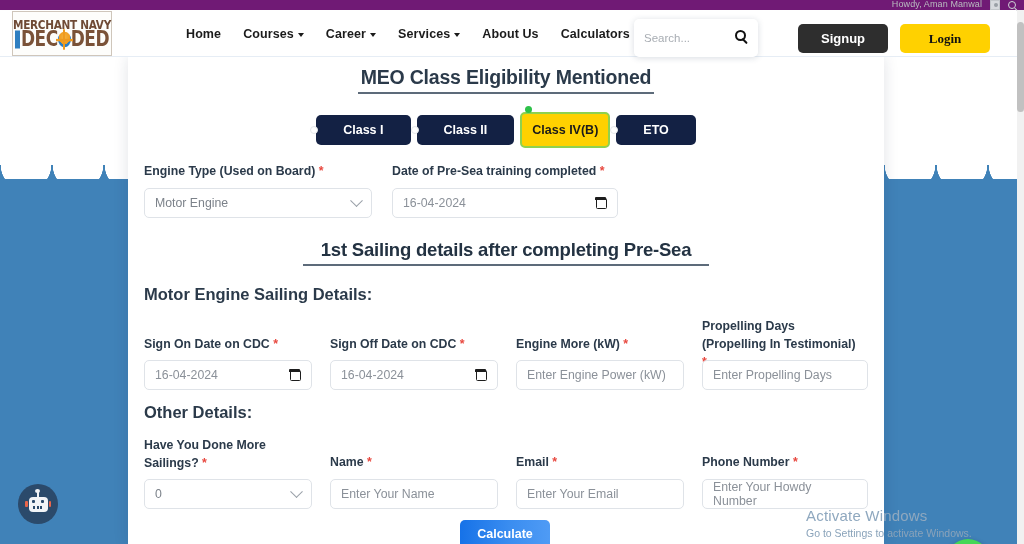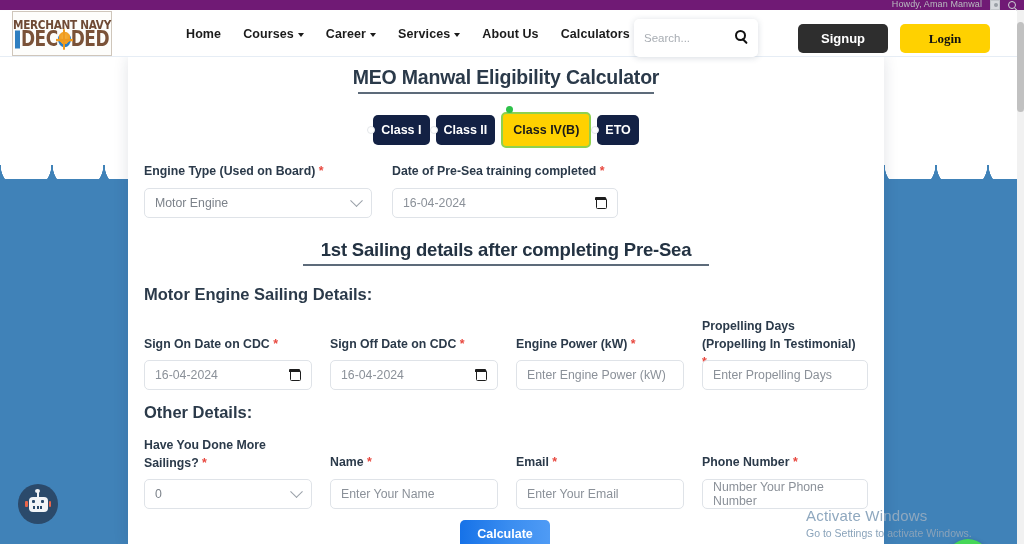--- a/index.html
+++ b/index.html
@@ -292,21 +292,21 @@
   }
   .tab {
     position: relative;
     height: 30px;
     border-radius: 5px;
     display: flex;
     align-items: center;
     justify-content: center;
     font-size: 12.5px;
     font-weight: 700;
-    padding: 0 8px;
+    padding: 0 27px;
     background: #132144;
     color: #ffffff;
     cursor: pointer;
     white-space: nowrap;
   }
   .tab.active {
     background: #ffd100;
     color: #1a1a1a;
     border: 2px solid #8fd14f;
     padding: 16px 10px;
@@ -562,21 +562,21 @@
     <button class="btn-login">Login</button>
   </div>
 
   <div class="page-bg">
 
     <div class="ocean"></div>
     <div class="wave-edge"></div>
 
     <div class="card">
 
-      <div class="calc-title">MEO Manwal Eligibility Calculator</div>
+      <div class="calc-title">MEO Class Eligibility Mentioned</div>
       <div class="calc-title-underline"></div>
 
       <div class="tabs">
         <div class="tab">
           <span class="dot"></span>
           <span>Class I</span>
         </div>
         <div class="tab">
           <span class="dot"></span>
           <span>Class II</span>
@@ -626,21 +626,21 @@
       <div class="lbl" style="left:202px; top:278px;">
         <span>Sign Off Date on CDC</span>
         <span class="req">*</span>
       </div>
       <div class="field" style="left:202px; top:303px; width:168px;">
         <span class="value">16-04-2024</span>
         <span class="cal-icon"></span>
       </div>
 
       <div class="lbl" style="left:388px; top:278px;">
-        <span>Engine Power (kW)</span>
+        <span>Engine More (kW)</span>
         <span class="req">*</span>
       </div>
       <div class="field" style="left:388px; top:303px; width:168px;">
         <span class="value">Enter Engine Power (kW)</span>
       </div>
 
       <div class="lbl wrap" style="left:574px; top:260px;">
         <span>Propelling Days (Propelling In Testimonial)</span>
         <span class="req">*</span>
       </div>
@@ -673,21 +673,21 @@
       </div>
       <div class="field" style="left:388px; top:422px; width:168px;">
         <span class="value">Enter Your Email</span>
       </div>
 
       <div class="lbl" style="left:574px; top:396px;">
         <span>Phone Number</span>
         <span class="req">*</span>
       </div>
       <div class="field" style="left:574px; top:422px; width:166px;">
-        <span class="value">Number Your Phone Number</span>
+        <span class="value">Enter Your Howdy Number</span>
       </div>
 
       <button class="btn-calculate">Calculate</button>
     </div>
 
     <div class="bot-fab">
       <span class="bot-face">
         <span class="bot-ear l"></span>
         <span class="bot-ear r"></span>
         <span class="bot-eye l"></span>

